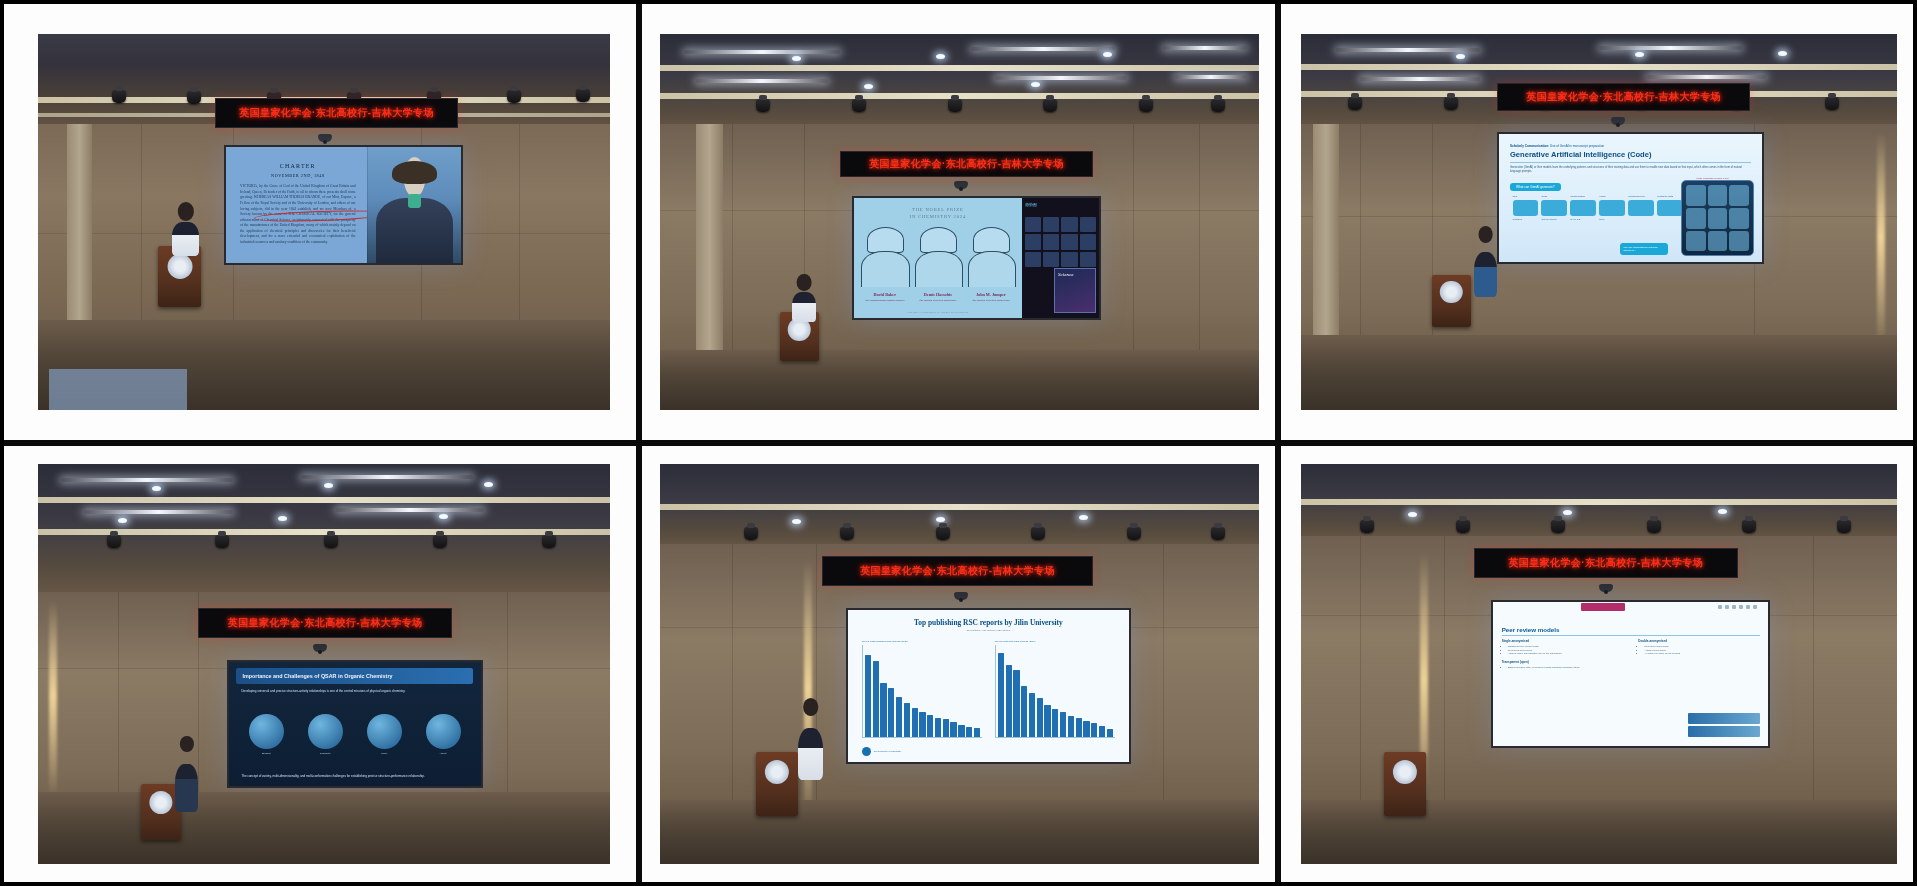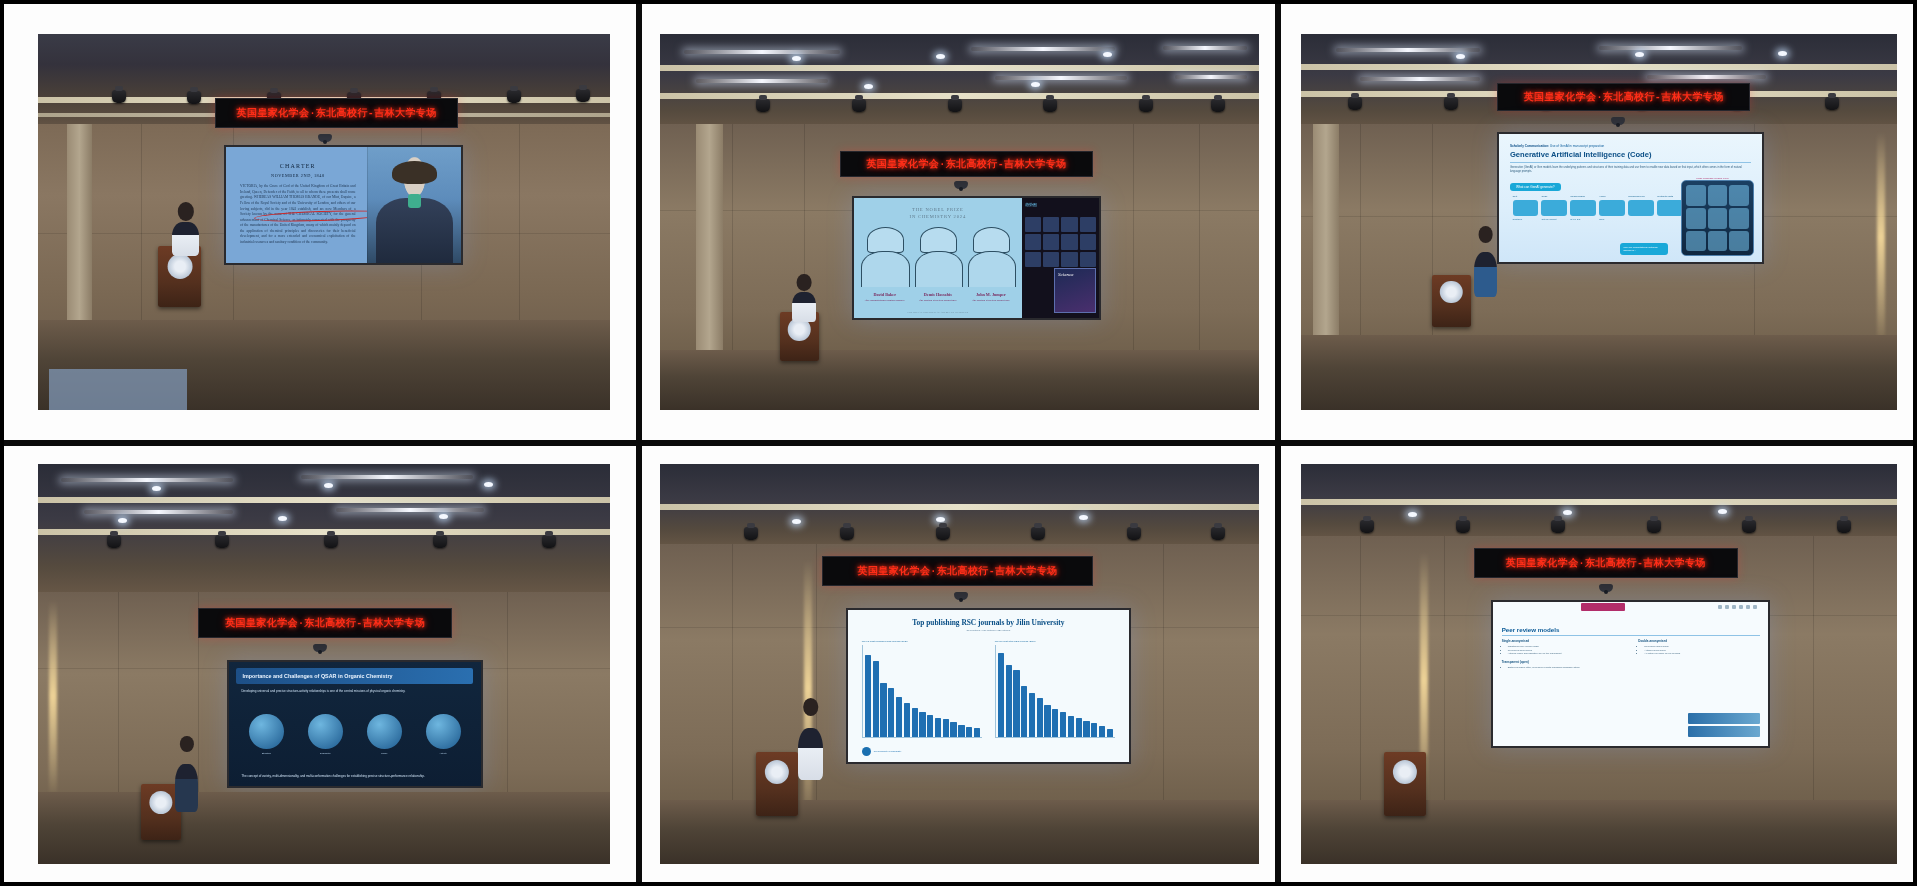--- a/index.html
+++ b/index.html
@@ -51,21 +51,21 @@
   .cove{position:absolute;width:8px;top:26%;bottom:18%;
     background:linear-gradient(180deg,rgba(255,222,150,.0),rgba(255,226,160,.85),rgba(255,222,150,.05));
     filter:blur(1.5px);}
 
   
   .banner{position:absolute;background:#0a0a0c;border:1px solid #26262c;
     display:flex;align-items:center;justify-content:center;overflow:hidden;
     box-shadow:0 0 10px rgba(255,40,40,.25);}
   .banner span{color:#ff2d18;font-weight:bold;white-space:nowrap;
     text-shadow:0 0 4px rgba(255,60,30,.9),0 0 9px rgba(255,20,0,.55);
-    letter-spacing:.04em;font-family:Liberation Mono, monospace;}
+    letter-spacing:.04em;font-family:Liberation Sans, sans-serif;}
 
   .cam{position:absolute;width:14px;height:8px;border-radius:3px 3px 6px 6px;background:#2c2c30;}
   .cam:after{content:"";position:absolute;left:5px;top:6px;width:4px;height:4px;border-radius:50%;background:#141416;}
 
   
   .screen{position:absolute;background:#0d2338;border:2px solid #2a2a2e;overflow:hidden;
     box-shadow:0 0 24px rgba(120,170,255,.22);}
   .screen .slide{position:absolute;inset:0;overflow:hidden;}
 
   
@@ -731,21 +731,21 @@
       </div>
       <div class="cove" style="left:24%;top:24%;bottom:12%"></div>
 
       <div class="banner" style="left:27%;top:23%;width:45%;height:7%;">
         <span style="font-size:10px">英国皇家化学会·东北高校行-吉林大学专场</span>
       </div>
       <div class="cam" style="left:49%;top:32%"></div>
 
       <div class="screen" style="left:31%;top:36%;width:47%;height:38%;">
         <div class="slide sl sl-rsc">
-          <h3>Top publishing RSC journals by Jilin University</h3>
+          <h3>Top publishing RSC reports by Jilin University</h3>
           <div class="sub">28 countries | 926 authors | 821 articles</div>
           <div class="charts">
             <div class="cbox">
               <div class="ct">Top 15 most published RSC journals (2024)</div>
               <div class="plot">
                 <i style="height:89%"></i>
                   <i style="height:83%"></i>
                   <i style="height:59%"></i>
                   <i style="height:53%"></i>
                 <i style="height:43%"></i>

